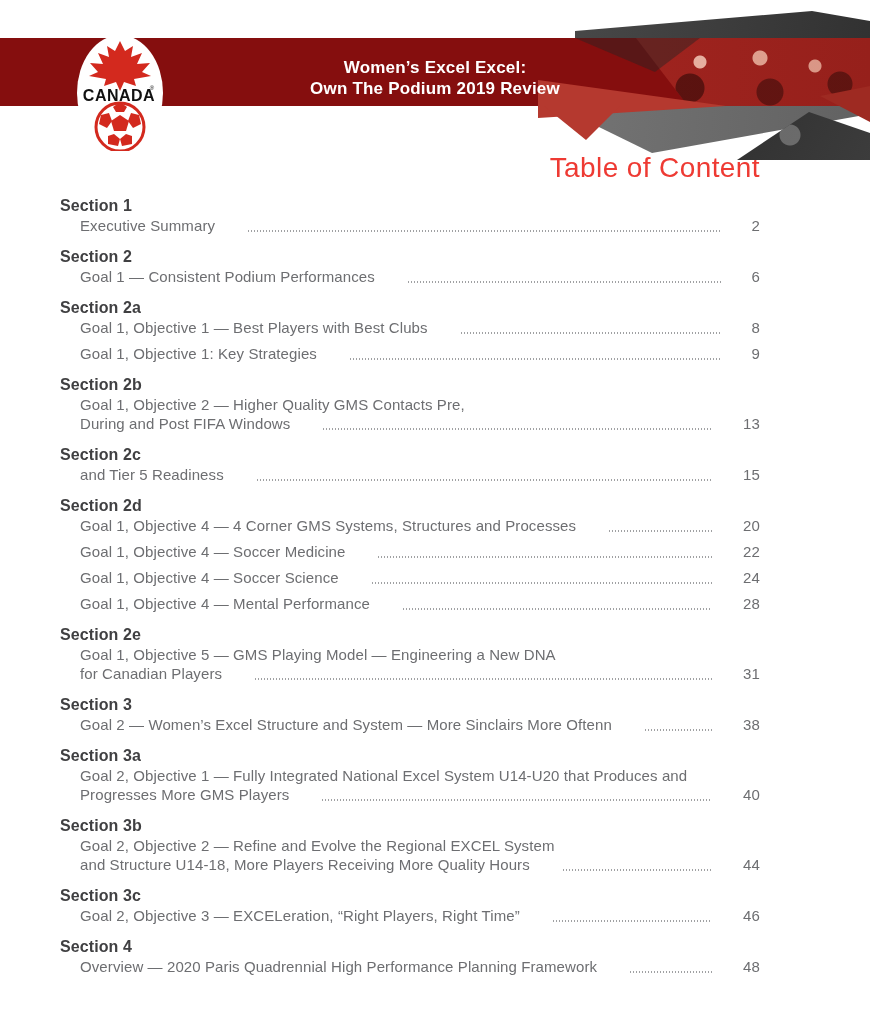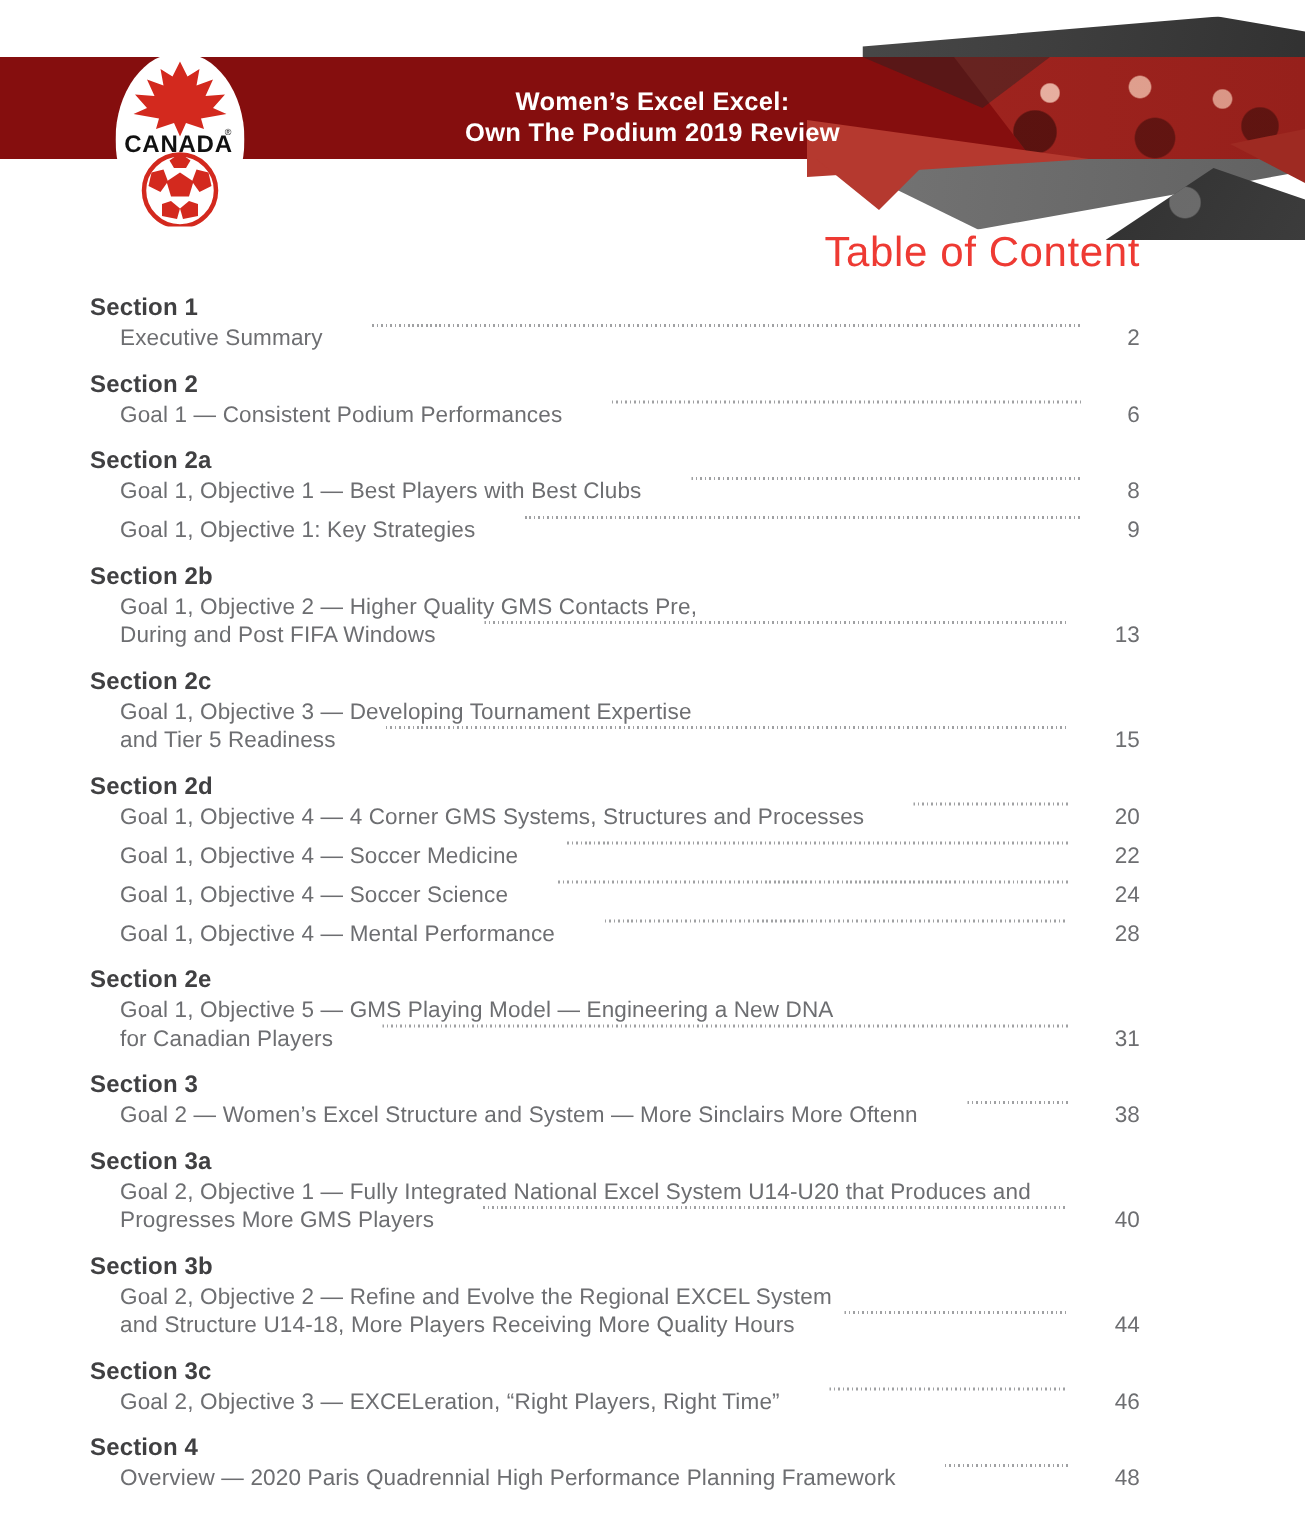--- a/index.html
+++ b/index.html
@@ -43,21 +43,21 @@
 
   
   .toc-wrap{position:absolute;left:60px;top:152px;width:700px;}
   .page-title{color:#ee3a33;font-size:28px;line-height:32px;font-weight:400;
     letter-spacing:.4px;margin:0 0 4px 0;text-align:right;}
   .toc-section{margin-top:12px;}
   .toc-heading{color:#404042;font-weight:700;font-size:16px;line-height:20px;letter-spacing:.1px;}
   .toc-entry{padding-left:20px;color:#6d6e71;font-size:15px;line-height:19px;letter-spacing:.1px;}
   .toc-entry + .toc-entry{margin-top:7px;}
   .entry-line{white-space:nowrap;}
-  .entry-row{display:flex;gap:28px;}
+  .entry-row{display:flex;align-items:flex-end;gap:28px;}
   .entry-text{white-space:nowrap;}
   .leader{flex:1 1 auto;height:2px;margin:0 3px 3px 5px;min-width:18px;
     background-image:repeating-linear-gradient(to right,#a0a1a3 0 1px,transparent 1px 3px);}
   .page-num{white-space:nowrap;}
 </style>
 </head>
 <body>
 
 <div class="page">
 
@@ -142,21 +142,20 @@
             <div class="entry-row">
               <span class="entry-text">During and Post FIFA Windows</span>
               <span class="leader"></span>
               <span class="page-num">13</span>
             </div>
           </div>
         </section>
         <section class="toc-section">
           <div class="toc-heading">Section 2c</div>
           <div class="toc-entry">
-            <div class="entry-line">Goal 1, Objective 3 — Developing Tournament Expertise</div>
             <div class="entry-row">
               <span class="entry-text">and Tier 5 Readiness</span>
               <span class="leader"></span>
               <span class="page-num">15</span>
             </div>
           </div>
         </section>
         <section class="toc-section">
           <div class="toc-heading">Section 2d</div>
           <div class="toc-entry">

